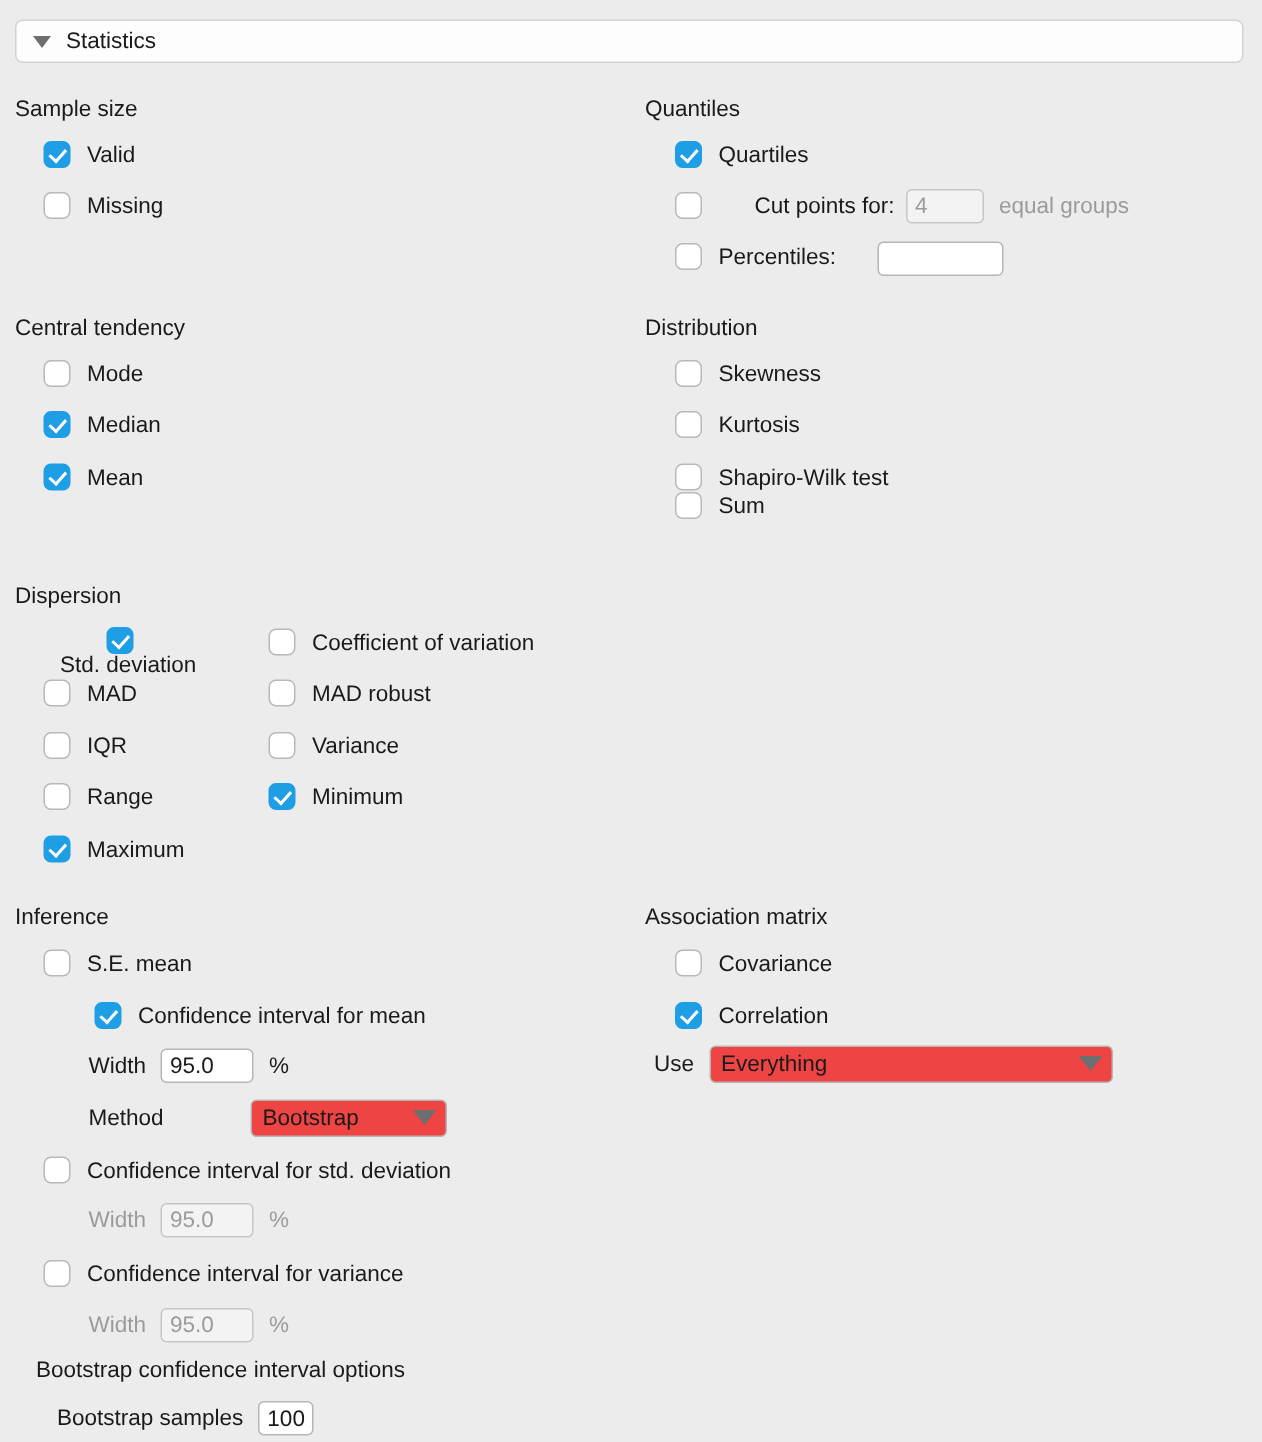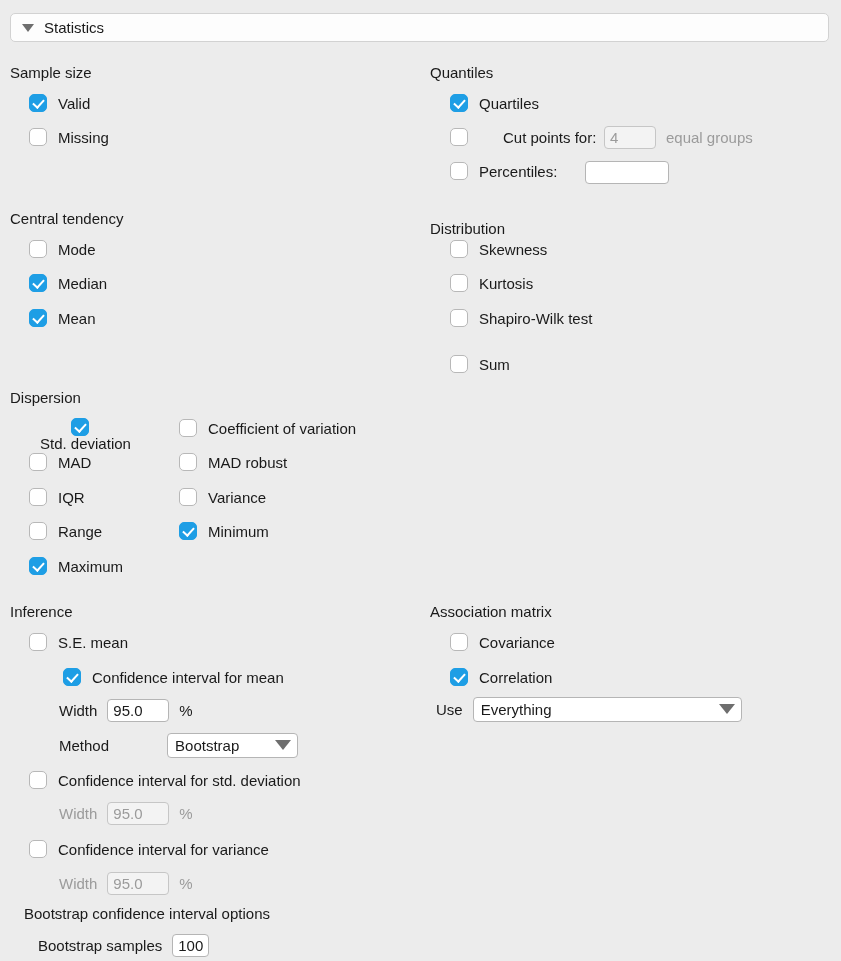--- a/index.html
+++ b/index.html
@@ -123,21 +123,21 @@
   .txtbox.dim {
     color: #9b9b9b;
     background: #f3f3f3;
     border-color: #c6c6c6;
   }
 
   
   .dropdown {
     box-sizing: border-box;
     height: 25px;
-    background: #ffffff;
+    background: #ef4444;
     border: 1px solid #b5b5b5;
     border-radius: 4px;
     display: flex;
     align-items: center;
     padding: 0 6px 0 7px;
     position: relative;
   }
   .dropdown .dd-text {
     font-size: 15px;
     color: #1a1a1a;
@@ -211,35 +211,35 @@
 </div>
 <div class="cb-row" style="left:29px; top:273px;">
   <span class="cbox checked"></span>
   <span class="cb-label">Median</span>
 </div>
 <div class="cb-row" style="left:29px; top:308px;">
   <span class="cbox checked"></span>
   <span class="cb-label">Mean</span>
 </div>
 
-<div class="group-label" style="left:430px; top:220px;text-align:center;">Distribution</div>
+<div class="group-label" style="left:430px; top:210px;text-align:center;">Distribution</div>
 
 <div class="cb-row" style="left:450px; top:239px;">
   <span class="cbox"></span>
   <span class="cb-label">Skewness</span>
 </div>
 <div class="cb-row" style="left:450px; top:273px;">
   <span class="cbox"></span>
   <span class="cb-label">Kurtosis</span>
 </div>
 <div class="cb-row" style="left:450px; top:308px;">
   <span class="cbox"></span>
   <span class="cb-label">Shapiro-Wilk test</span>
 </div>
-<div class="cb-row" style="left:450px; top:354px;">
+<div class="cb-row" style="left:450px; top:327px;">
   <span class="cbox"></span>
   <span class="cb-label">Sum</span>
 </div>
 
 <div class="group-label" style="left:10px; top:389px;">Dispersion</div>
 
 <div class="cb-row" style="left:29px; top:418px;flex-direction:column;">
   <span class="cbox checked"></span>
   <span class="cb-label">Std. deviation</span>
 </div>

